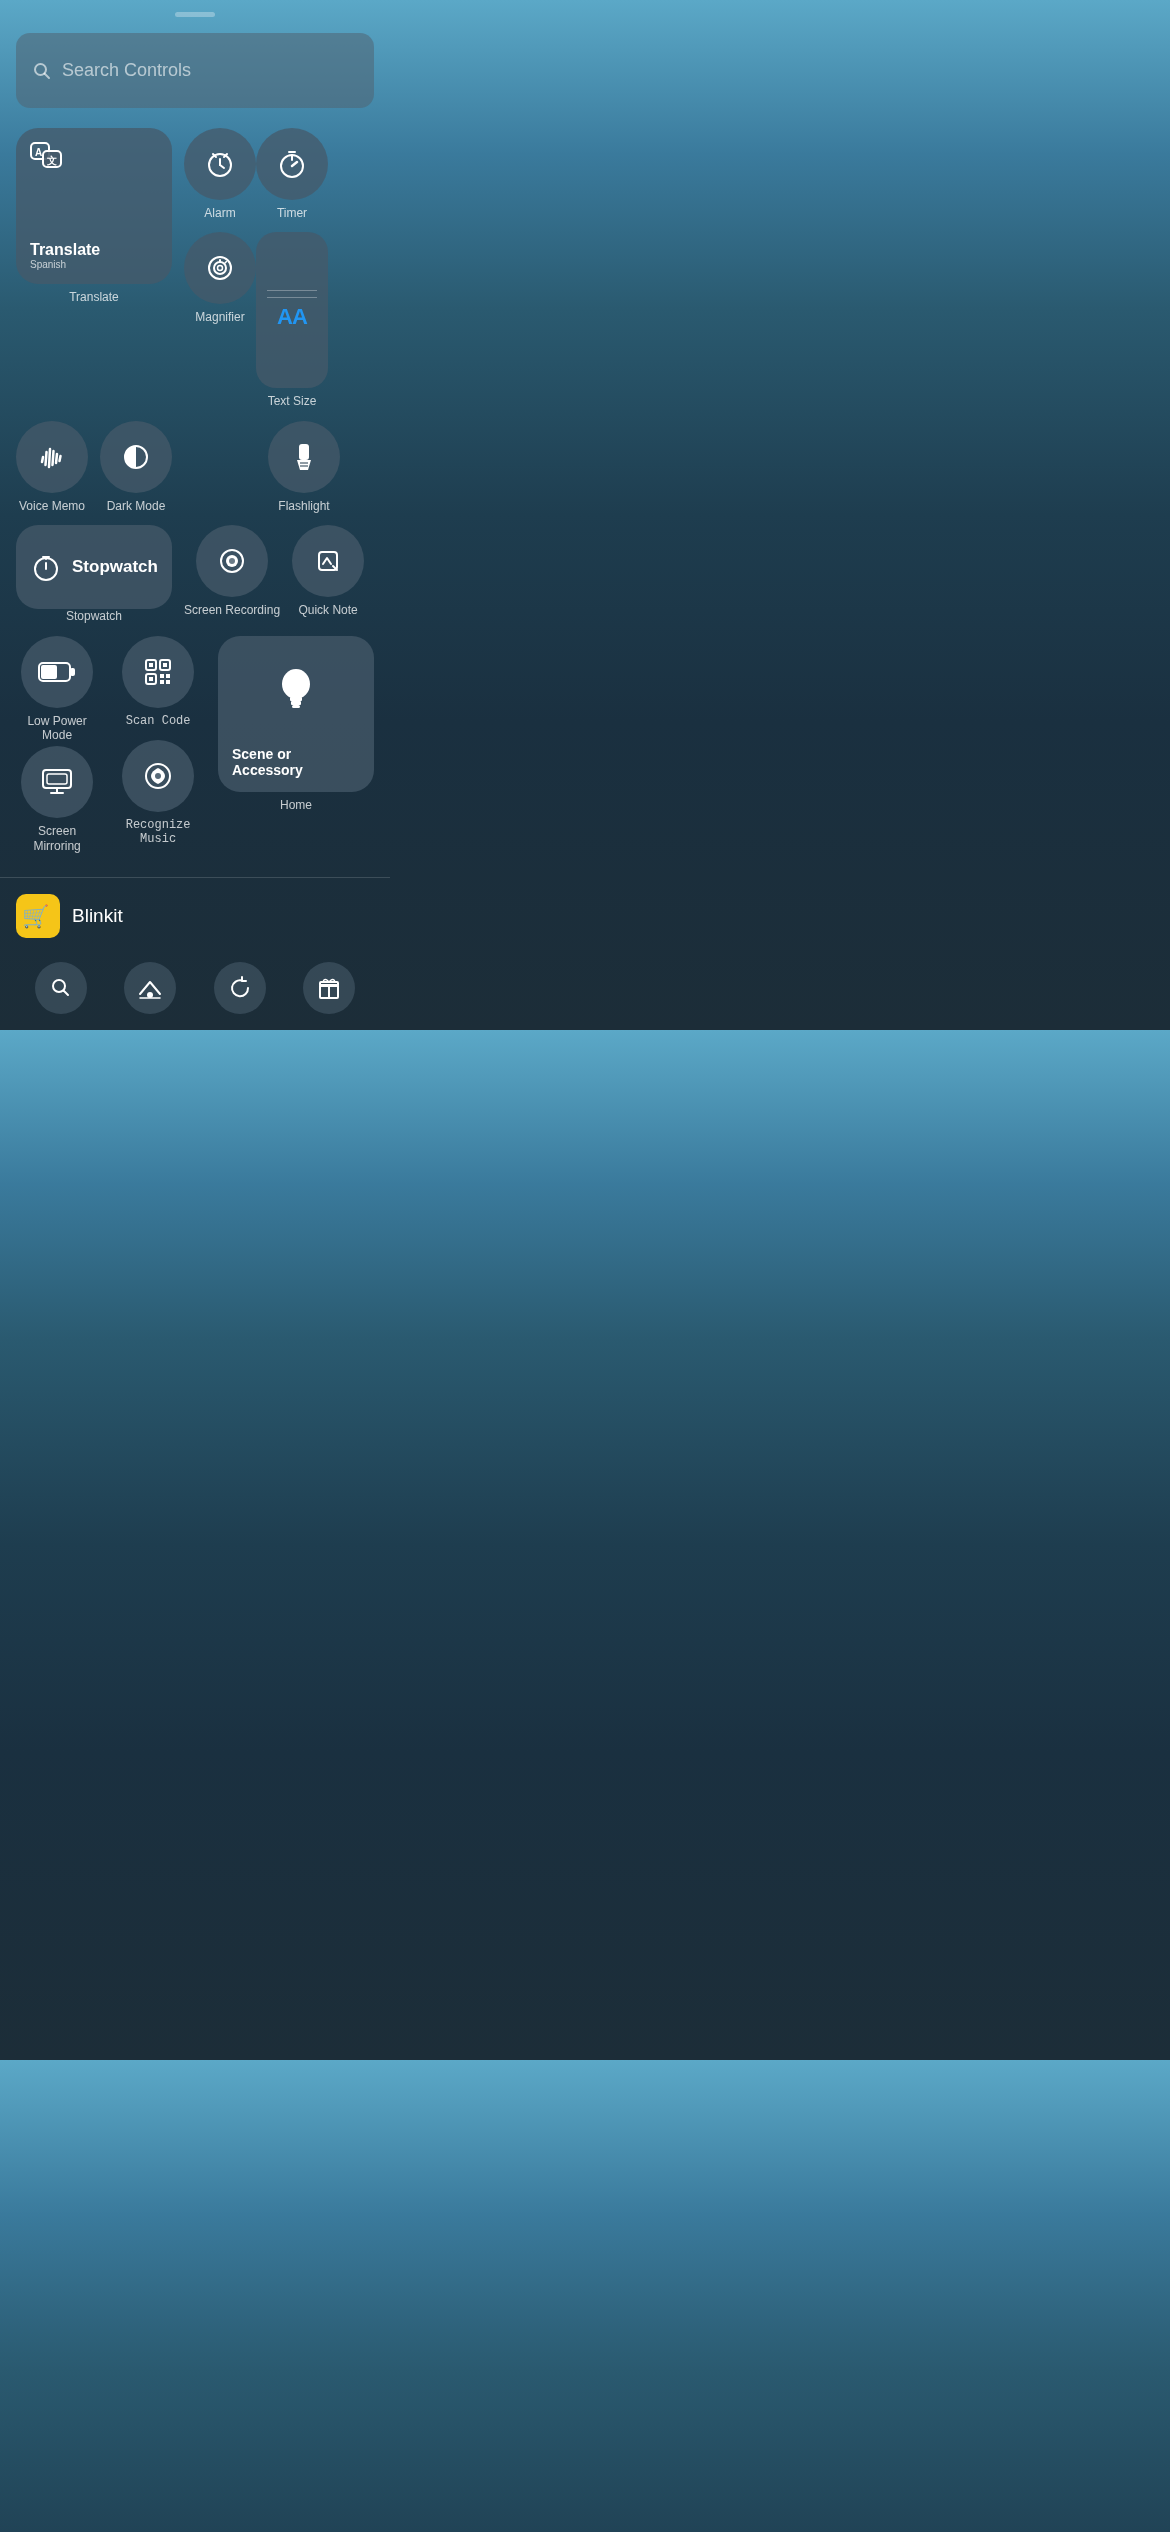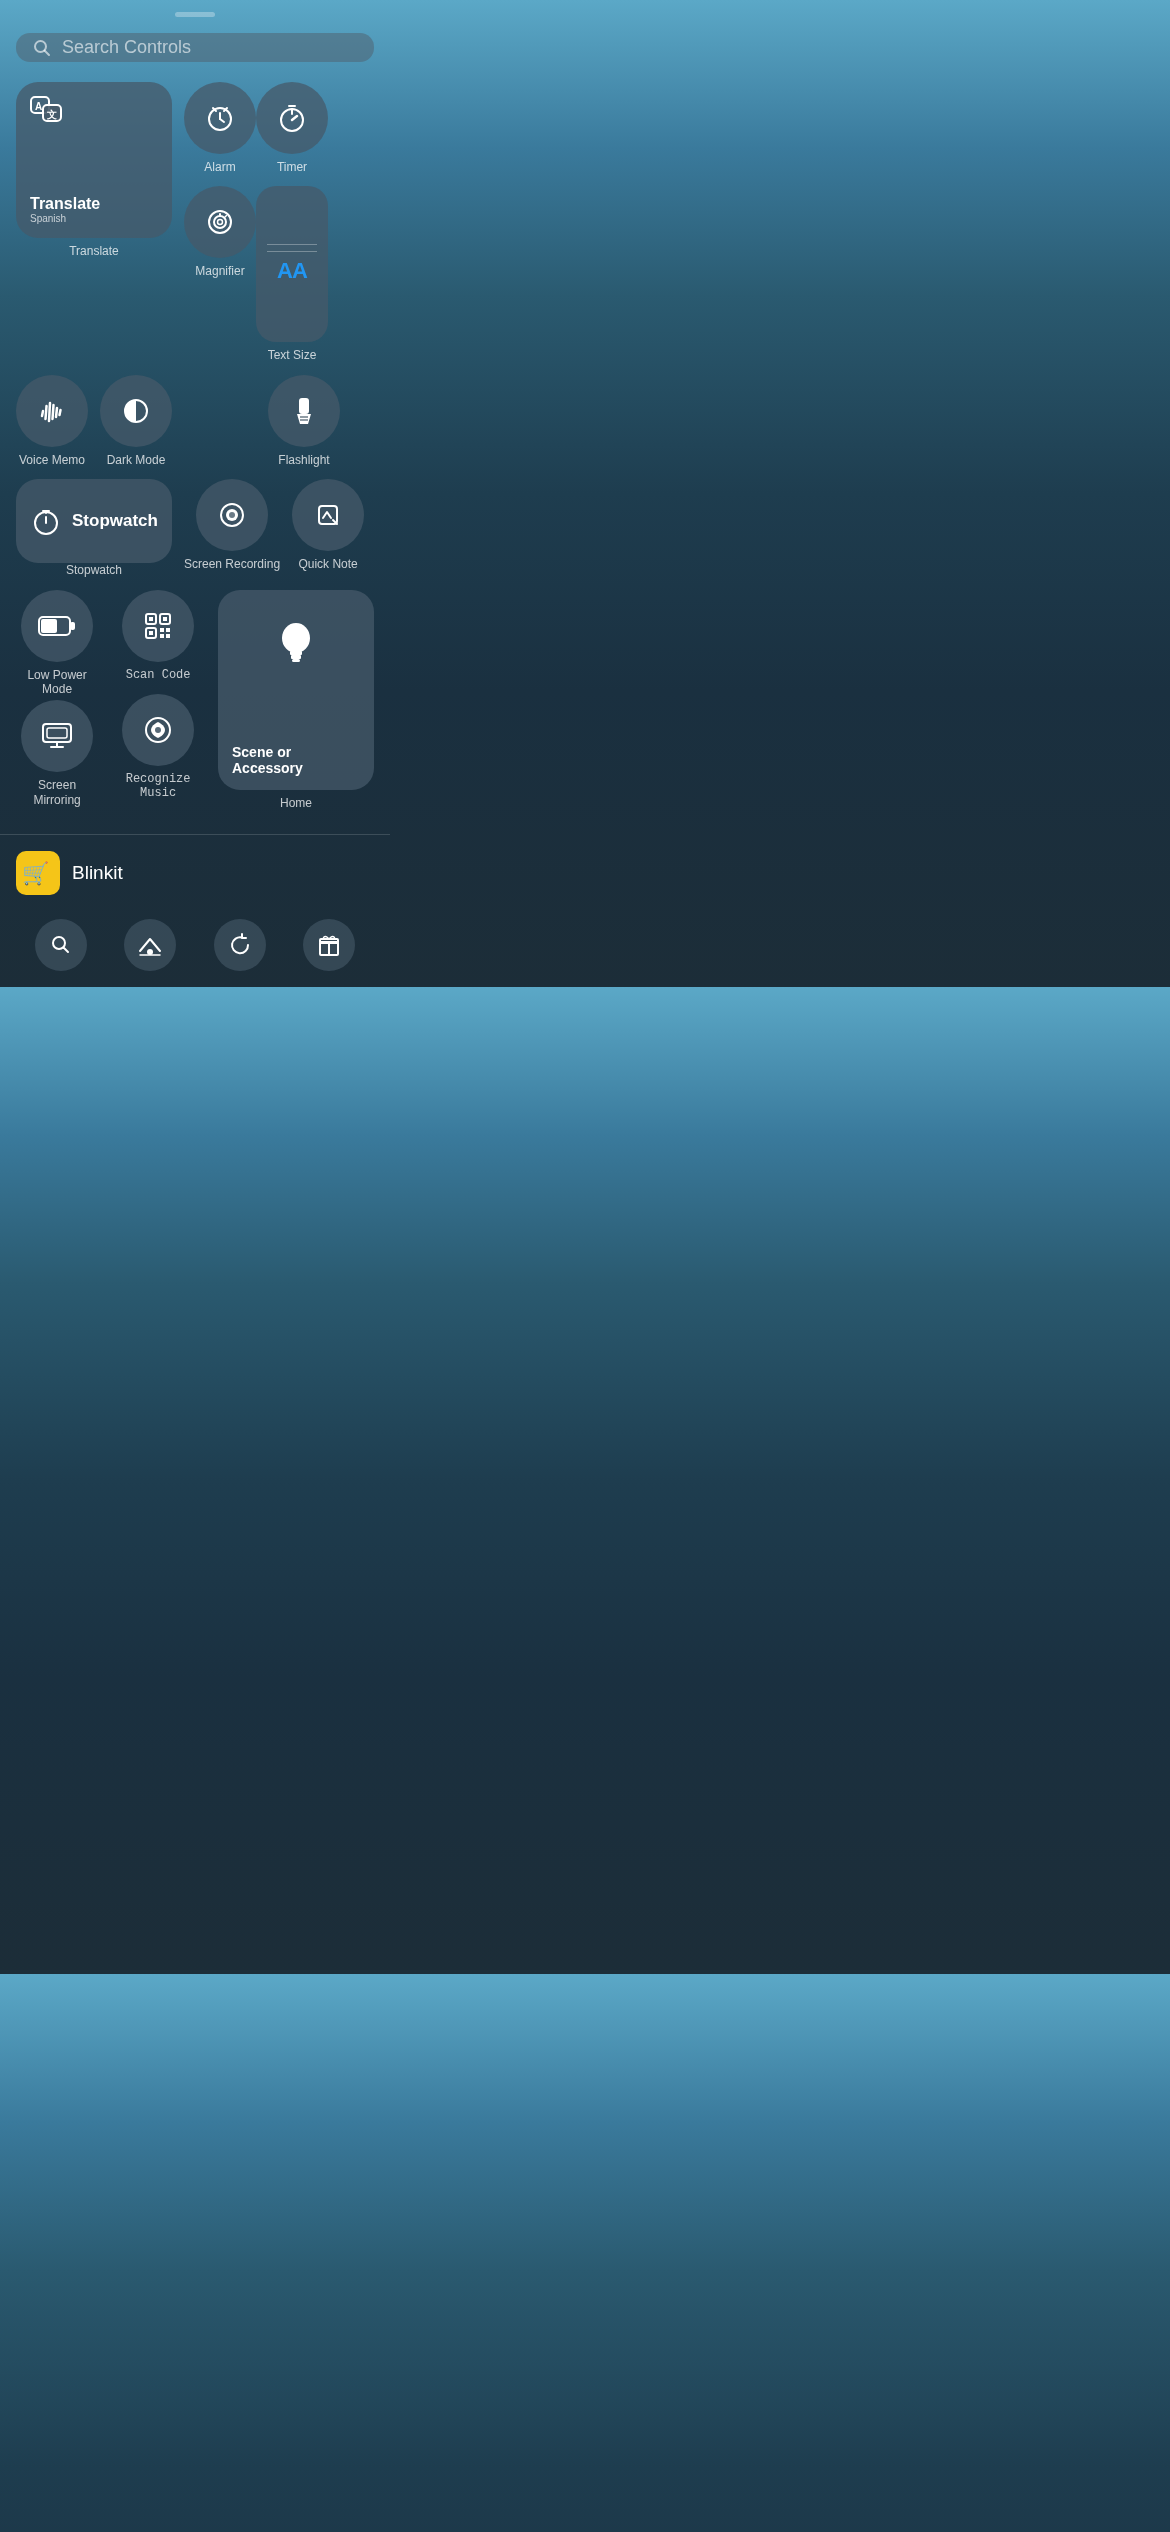--- a/index.html
+++ b/index.html
@@ -24,21 +24,21 @@
       background: rgba(255,255,255,0.3);
       border-radius: 3px;
       margin: 12px auto 16px;
     }
     .search-bar {
       margin: 0 16px 20px;
       background: rgba(80,100,115,0.55);
       border-radius: 14px;
       display: flex;
       align-items: center;
-      padding: 4px 16px;
+      padding: 27px 16px;
       gap: 10px;
     }
     .search-icon-svg {
       color: rgba(255,255,255,0.6);
       font-size: 18px;
       flex-shrink: 0;
     }
     .search-placeholder {
       color: rgba(255,255,255,0.6);
       font-size: 18px;
@@ -140,21 +140,21 @@
       gap: 10px;
       flex-shrink: 0;
     }
     .stopwatch-label-inside {
       color: white;
       font-size: 17px;
       font-weight: 600;
     }
     .home-tile {
       width: 156px;
-      height: 200px;
+      height: 156px;
       border-radius: 22px;
       background: rgba(70,90,105,0.75);
       display: flex;
       flex-direction: column;
       align-items: center;
       justify-content: flex-end;
       padding: 14px;
       flex-shrink: 0;
     }
     .home-bulb {

